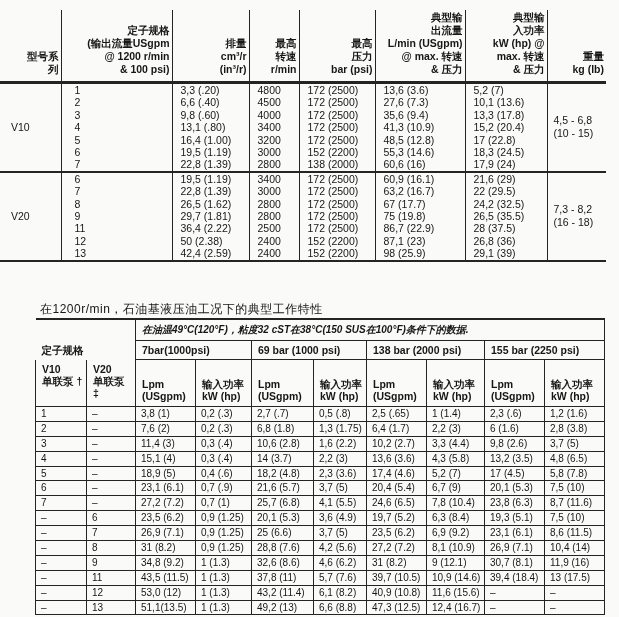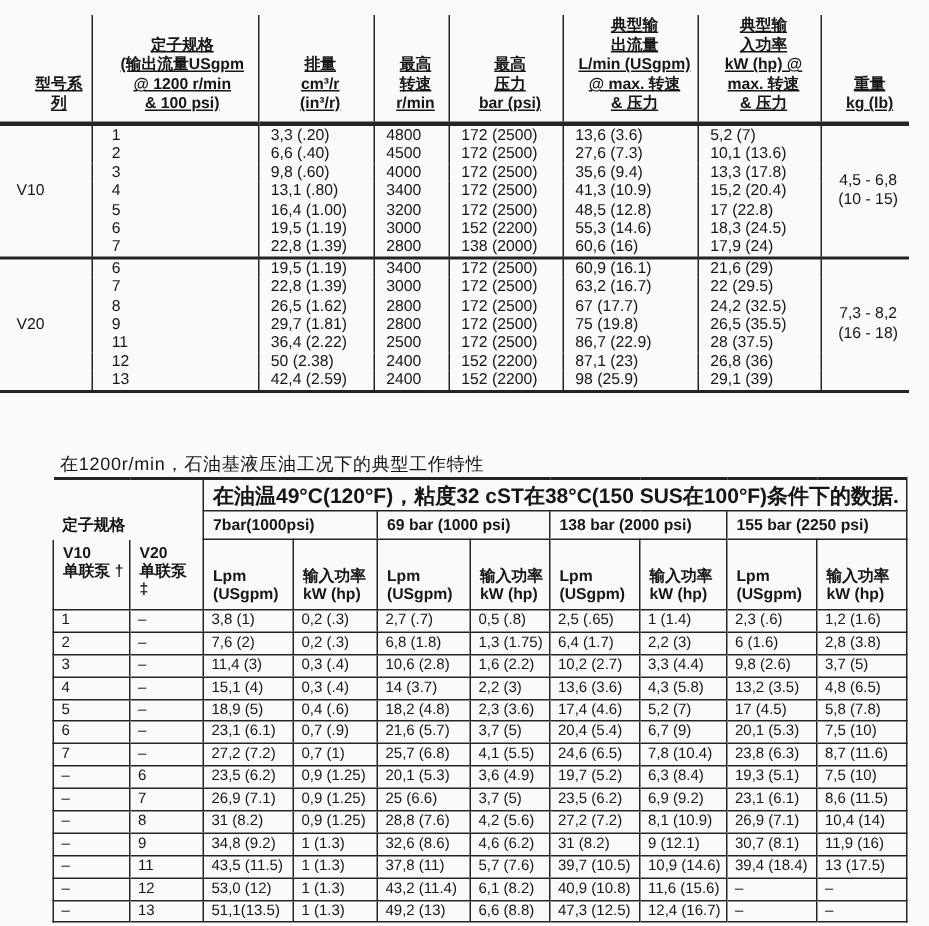--- a/index.html
+++ b/index.html
@@ -16,35 +16,34 @@
     -webkit-font-smoothing:antialiased;
   }
   .sheet{position:relative;width:619px;height:617px;overflow:hidden;}
 
   table{border-collapse:collapse;table-layout:fixed;}
   th,td{white-space:pre-line;overflow:hidden;}
 
   
   #t1{position:absolute;left:0;top:10px;width:606px;}
   #t1 th{
-    vertical-align:bottom;text-align:center;
+    vertical-align:bottom;text-align:right;
     font-size:10.5px;line-height:13px;font-weight:bold;
     padding:0 2px 5px 8px;height:66px;
     border-bottom:3px solid var(--line);
-    text-decoration:underline;
   }
   #t1 th.h0{padding-left:20px;}
   #t1 th.h1{padding-left:12px;}
   #t1 td{
     font-size:10.5px;line-height:12.4px;
     padding:0 2px 0 8px;vertical-align:top;
   }
   #t1 td.c0{padding-left:11px;}
   #t1 td.c1{padding-left:13px;}
-  #t1 td.c7{padding-left:6px;text-align:center;}
+  #t1 td.c7{padding-left:6px;}
   #t1 .bl{border-left:1.5px solid var(--line);}
   #t1 tbody.group{border-bottom:2.5px solid var(--line);}
   #t1 td.mid{vertical-align:middle;line-height:13px;}
 
   
   .t2-title{
     position:absolute;left:40px;top:301px;
     font-size:12px;font-weight:normal;
     letter-spacing:0.5px;
     text-align:right;
@@ -52,21 +51,21 @@
   #t2{position:absolute;left:35px;top:318px;width:569px;}
   #t2 th{
     text-align:left;font-weight:bold;font-size:10.5px;line-height:12px;
     padding:2px 2px 2px 6px;
   }
   #t2 .bl{border-left:1.5px solid var(--line);}
   #t2 .note-row th{border-top:2px solid var(--line);}
   #t2 th.note{
     border-bottom:1.5px solid var(--line);
     border-right:1.5px solid var(--line);
-    font-size:14px;height:16px;vertical-align:middle;
+    font-size:10px;height:16px;vertical-align:middle;font-style:italic;
   }
   #t2 th.stator{vertical-align:bottom;padding-bottom:4px;}
   #t2 .press-row th{
     border-bottom:1.5px solid var(--line);
     height:14px;vertical-align:middle;margin-top:46px;
   }
   #t2 .press-row th:last-child{border-right:1.5px solid var(--line);}
   #t2 .sub-row th{
     border-bottom:1.5px solid var(--line);
     height:40px;

